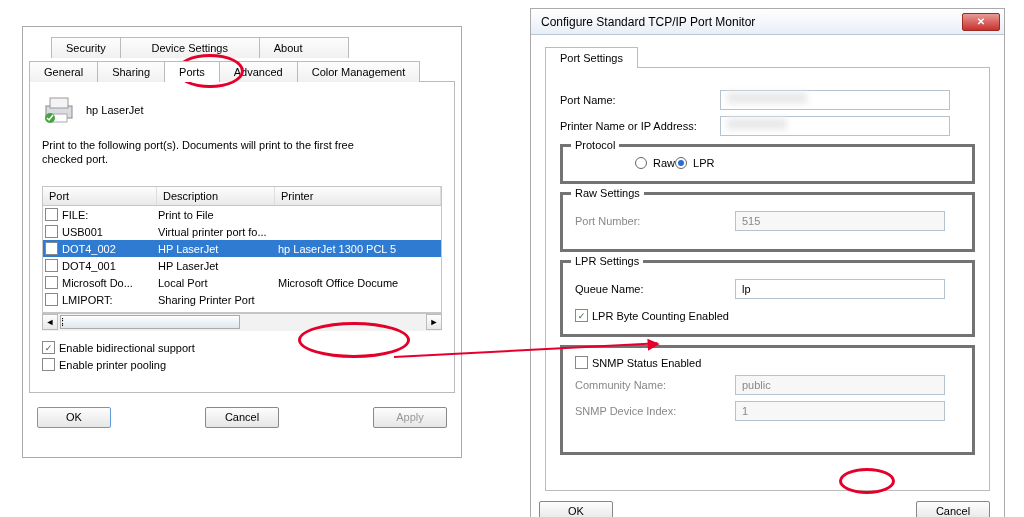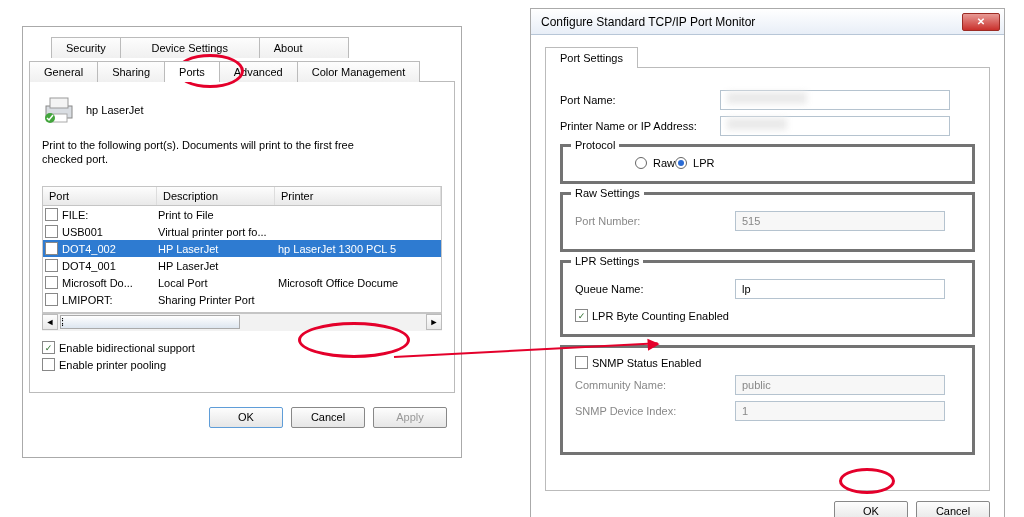--- a/index.html
+++ b/index.html
@@ -26,21 +26,21 @@
 .col-port{width:96px;overflow:hidden;white-space:nowrap}
 .col-desc{width:120px;overflow:hidden;white-space:nowrap}
 .col-prn{flex:1;overflow:hidden;white-space:nowrap}
 .scroll-h{height:18px;border-top:1px solid #c5c5c5;background:#f2f2f2;position:relative}
 .scroll-h .arrow{width:16px;height:16px;border:1px solid #bbb;background:linear-gradient(#fdfdfd,#e9e9e9);position:absolute;top:0;display:flex;align-items:center;justify-content:center;font-size:9px}
 .scroll-h .thumb{position:absolute;top:1px;height:14px;border:1px solid #aaa;background:linear-gradient(#fff,#dde6f0)}
 .btns{display:flex;gap:20px;margin-top:12px}
 .btn{min-width:110px;height:22px;border:1px solid #888;background:linear-gradient(#fdfdfd,#e6e6e6);text-align:center;line-height:20px;border-radius:2px;padding:0 10px}
 .btn.small{min-width:74px;height:21px;line-height:19px}
 .chk{display:flex;align-items:center;margin-top:10px}
-.dlg-btns{display:flex;justify-content:flex-end;gap:8px;padding:8px 14px}
+.dlg-btns{display:flex;justify-content:space-between;gap:8px;padding:8px 14px}
 .group{border:3px solid #737373;margin:8px 0;padding:10px 20px 12px 12px;position:relative}
 .group>.glabel{position:absolute;top:-8px;left:8px;background:#fff;padding:0 4px}
 .frow{display:flex;align-items:center;margin:6px 0}
 .frow .lab{width:160px}
 .input{border:1px solid #b5c3cf;height:20px;background:#fff;padding:0 6px;line-height:18px}
 .input.dis{background:#f7f7f7;color:#888}
 .radio{width:12px;height:12px;border:1px solid #666;border-radius:50%;margin-right:6px;display:inline-flex;align-items:center;justify-content:center}
 .radio.on::after{content:"";width:6px;height:6px;border-radius:50%;background:#2a6bd4}
 .annot{position:absolute;border:3px solid #e4002b;border-radius:50%;pointer-events:none}
 .annot-arrow{position:absolute;height:0;border-top:2px solid #e4002b;pointer-events:none}

